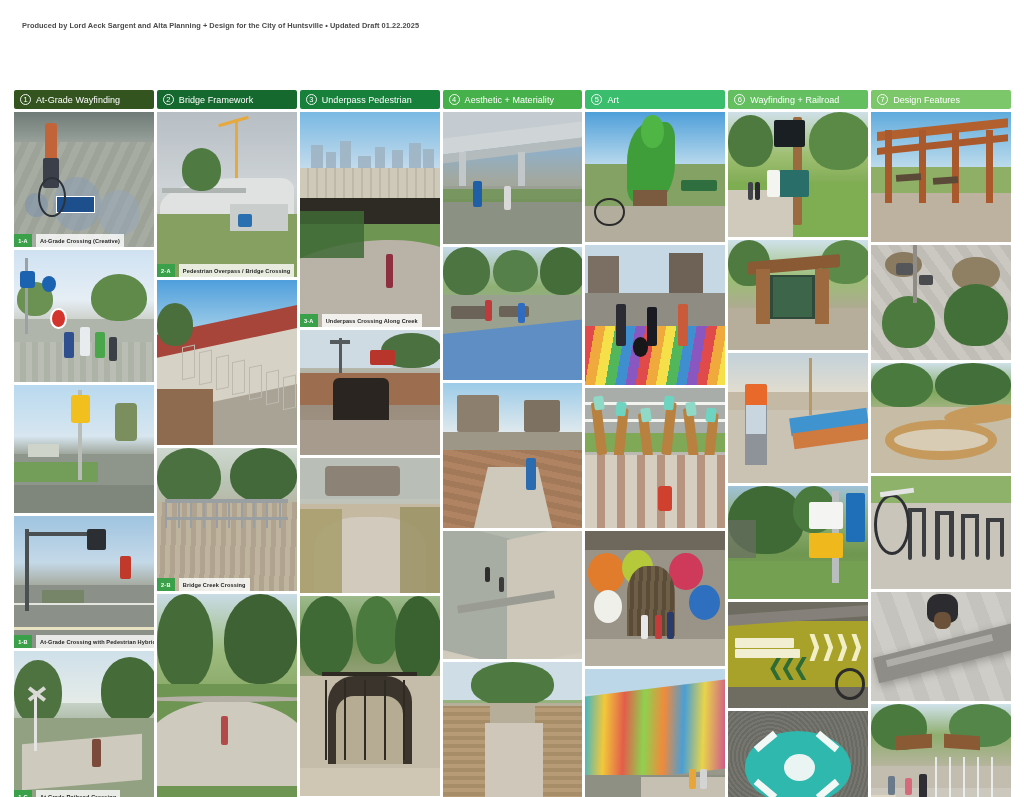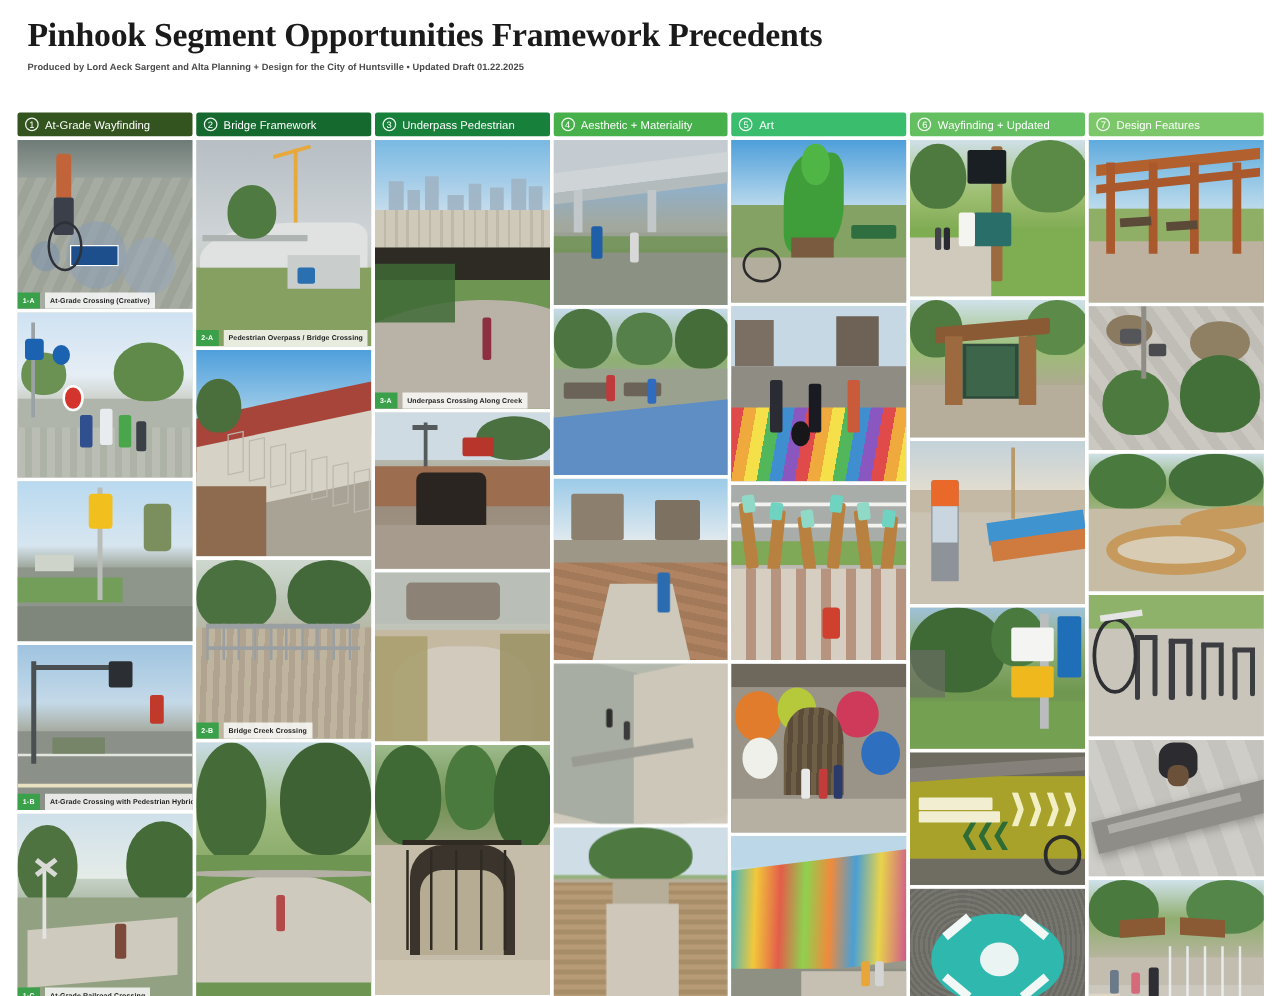--- a/index.html
+++ b/index.html
@@ -78,21 +78,20 @@
   .tree { position:absolute; border-radius:50% 50% 45% 45%; }
   .path-d { position:absolute; background:#cfc8bd; }
   .person { position:absolute; border-radius:2px; }
 </style>
 </head>
 <body>
 
 <div class="board">
 
   <div class="titleblock">
-    <div class="title-main">Pinhook Segment Opportunities Framework Precedents</div>
     <div class="title-credit">Produced by Lord Aeck Sargent and Alta Planning + Design for the City of Huntsville  •  Updated Draft 01.22.2025</div>
   </div>
 
   <div class="grid" id="grid">
       <div class="col">
         <div class="col-header" style="background:#33541f">
           <div class="col-num">1</div>
           <div class="col-title">At-Grade Wayfinding</div>
         </div>
         <div class="photo" style="height:135px" title="Cyclist riding over a decorative painted cultural trail at-grade crossing">
@@ -430,21 +429,21 @@
           <div class="rect" style="left:0;right:0;top:14%;height:64%;background:linear-gradient(92deg,#41b6c4 0%,#f2c83a 14%,#e35d4a 28%,#8fd14f 42%,#f08a3c 56%,#4a9fd4 70%,#e8d44a 84%,#cf5a8a 100%);transform:skewY(-7deg)"></div>
           <div class="rect" style="left:0;right:0;top:76%;bottom:0;background:#8f9084"></div>
           <div class="path-d" style="left:40%;top:78%;width:60%;height:22%;background:#c6c0b2"></div>
           <div class="person" style="left:74%;top:72%;width:5%;height:14%;background:#e8a63a"></div>
           <div class="person" style="left:82%;top:72%;width:5%;height:14%;background:#d4d4d4"></div>
         </div>
       </div>
       <div class="col">
         <div class="col-header" style="background:#63bf5f">
           <div class="col-num">6</div>
-          <div class="col-title">Wayfinding + Updated</div>
+          <div class="col-title">Wayfinding + Railroad</div>
         </div>
         <div class="photo" style="height:125px" title="Wood and metal trailhead wayfinding kiosk with interpretive map panels">
           <div class="band" style="background:linear-gradient(#cfe0e8 0%,#9fbf72 34%,#7ba84f 62%,#86b159 100%);top:0;bottom:0;"></div>
           <div class="tree" style="left:0%;top:2%;width:32%;height:42%;background:#4e7a3f"></div>
           <div class="tree" style="left:58%;top:0%;width:44%;height:46%;background:#5b8a47"></div>
           <div class="rect" style="left:0;right:0;top:56%;bottom:0;background:#7fae52"></div>
           <div class="path-d" style="left:0%;top:62%;width:46%;height:38%;background:#cfcabc"></div>
           <div class="rect" style="left:46%;top:4%;width:7%;height:86%;background:#9b6a3f;border-radius:2px"></div>
           <div class="rect" style="left:33%;top:6%;width:22%;height:22%;background:#1a1f24;border-radius:2px"></div>
           <div class="rect" style="left:36%;top:46%;width:22%;height:22%;background:#2a6e6a;border-radius:2px"></div>

